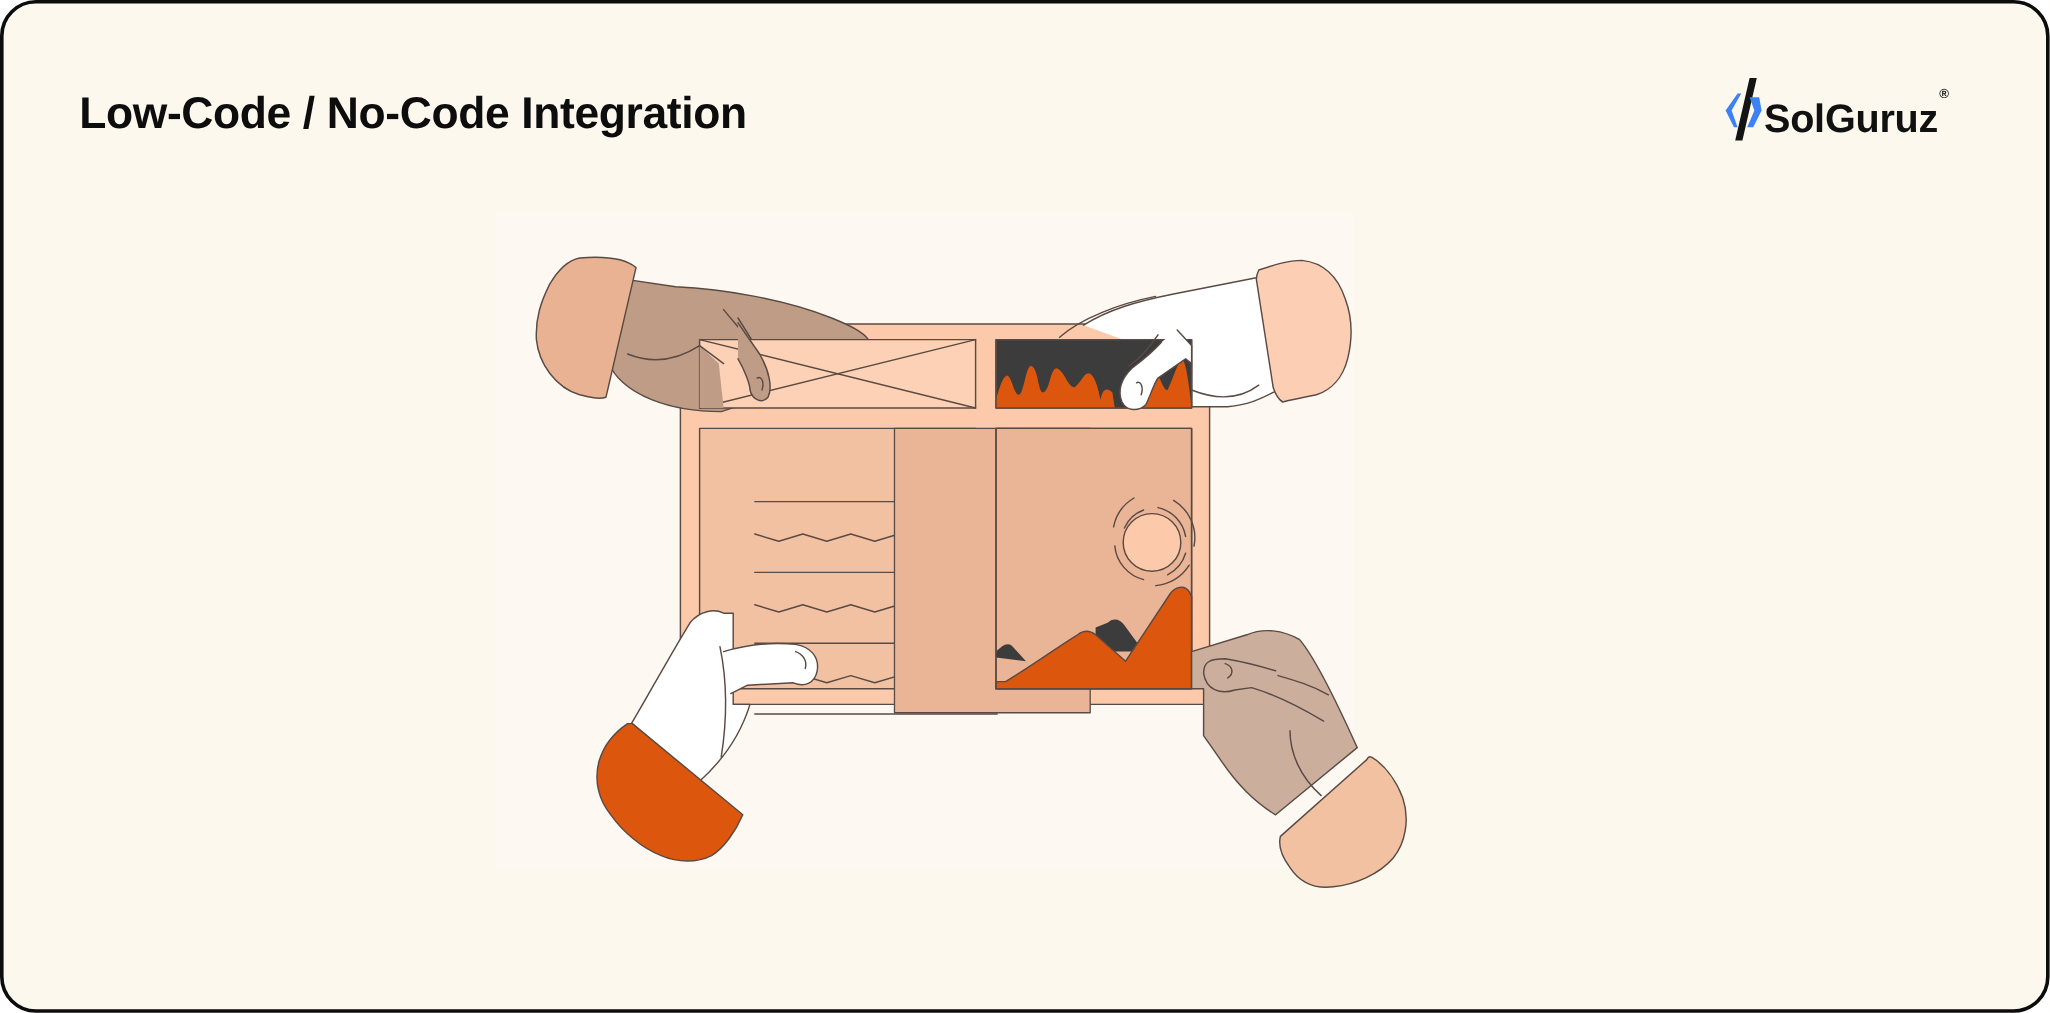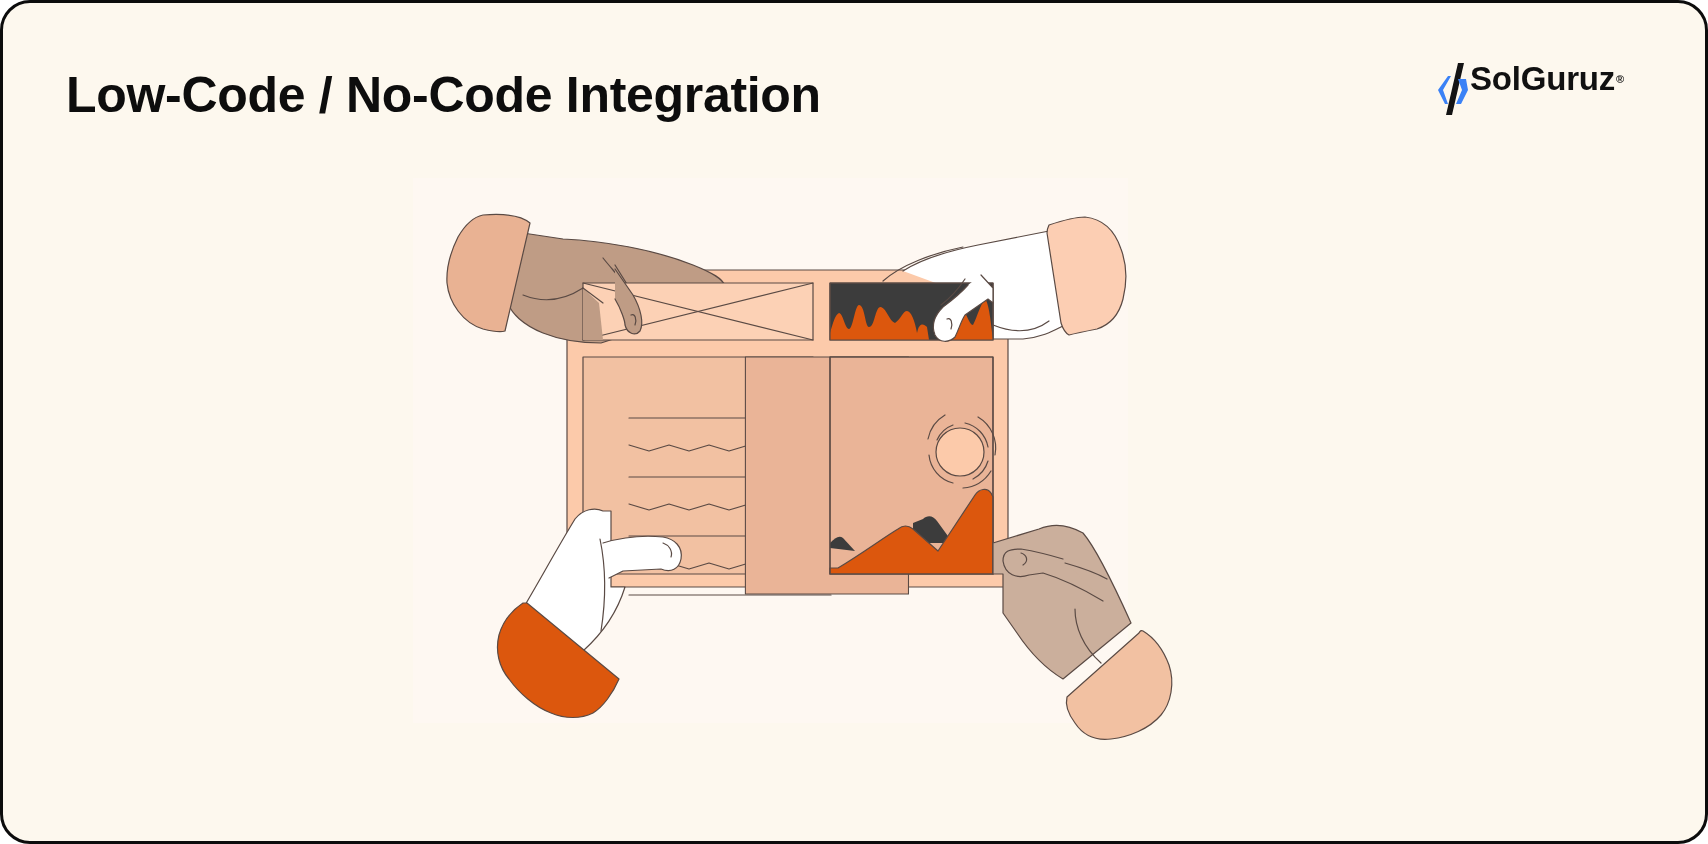--- a/index.html
+++ b/index.html
@@ -22,33 +22,33 @@
       background: #fdf8ee;
       overflow: hidden;
     }
     .title {
       position: absolute;
       left: 63px;
       top: 68px;
       margin: 0;
       font-family: "Liberation Sans", sans-serif;
       font-weight: 700;
-      font-size: 50px;
+      font-size: 37px;
       letter-spacing: -0.3px;
       color: #0d0d0d;
       line-height: 48px;
       white-space: nowrap;
     }
     .logo {
       position: absolute;
       left: 1431px;
       top: 56px;
       height: 60px;
       display: flex;
-      align-items: flex-start;
+      align-items: flex-end;
     }
     .logo-mark {
       width: 40px;
       height: 58px;
       display: block;
     }
     .logo-text {
       font-family: "Liberation Sans", sans-serif;
       font-weight: 700;
       font-size: 33px;

